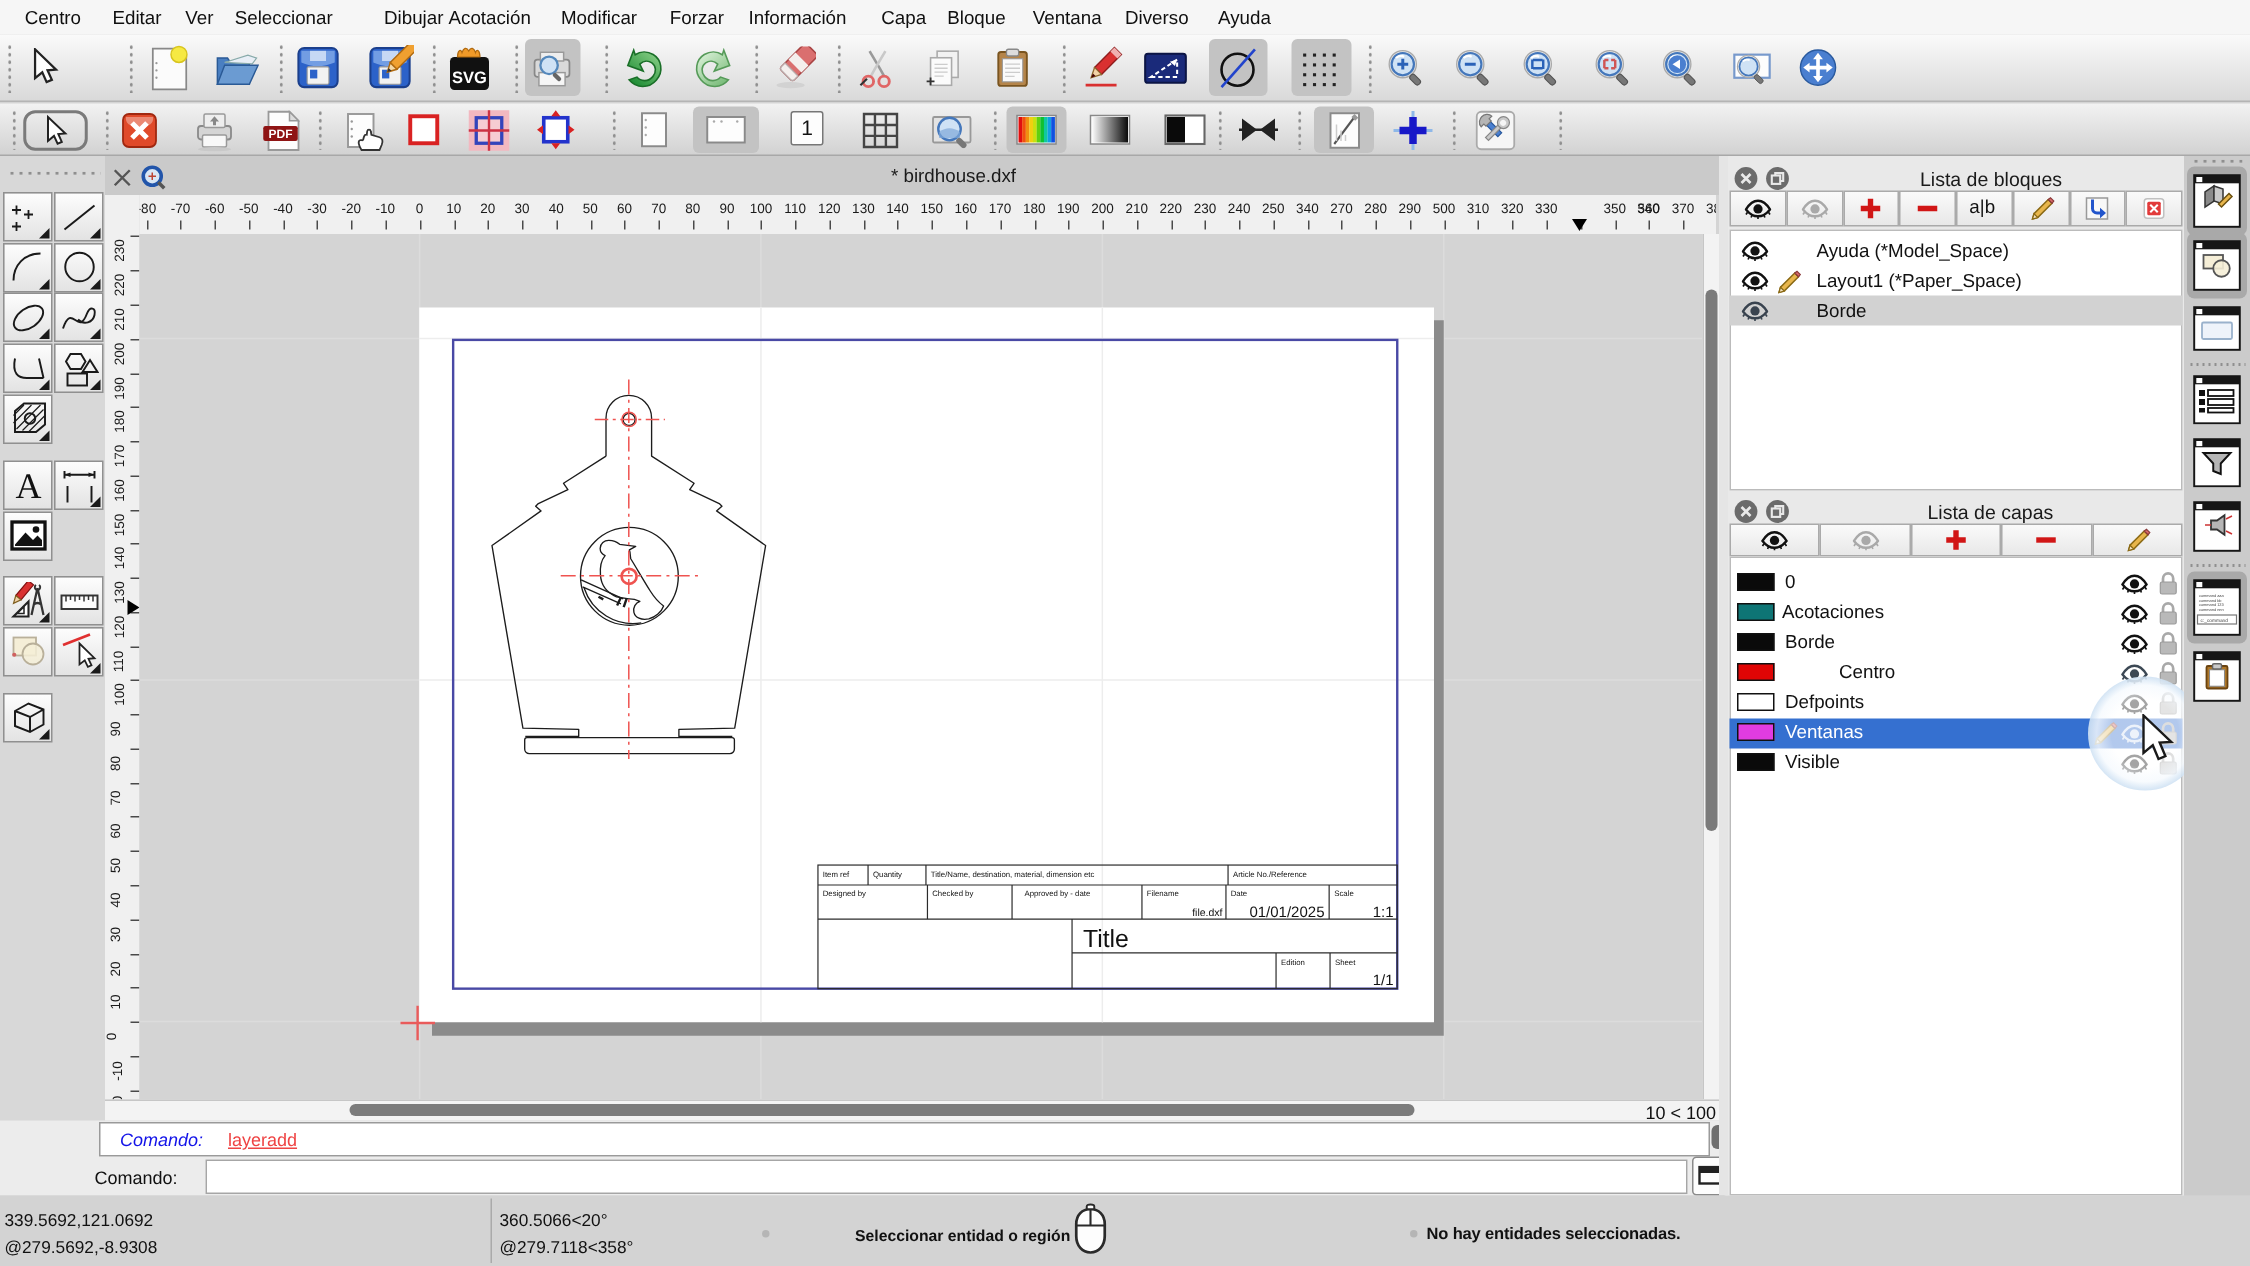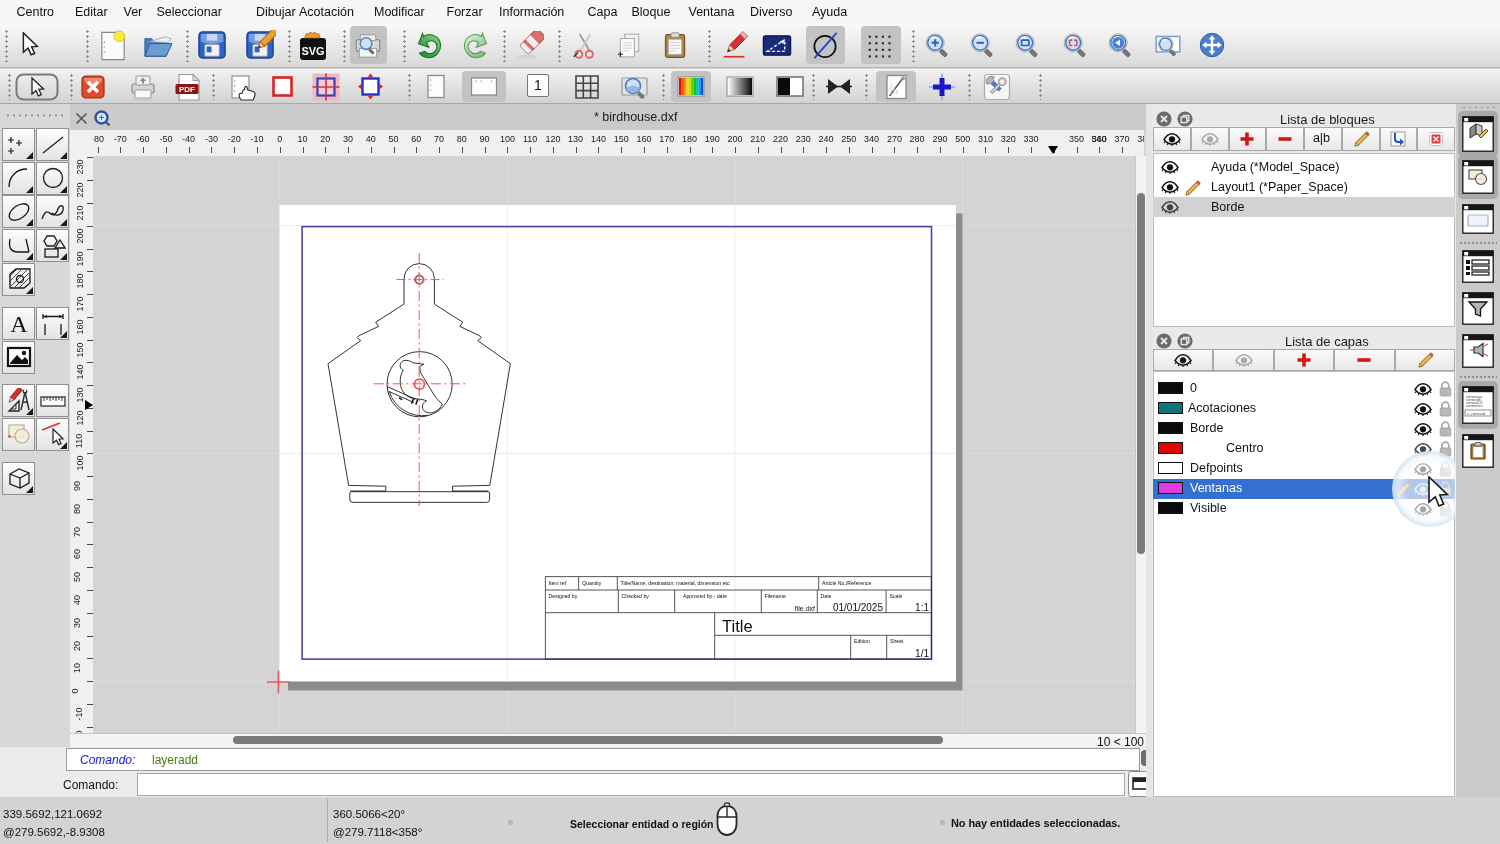--- a/index.html
+++ b/index.html
@@ -788,21 +788,21 @@
     <div id="vthumb" style="top:37px;height:361px;"></div>
   </div>
 <div id="hscrollrow">
     <div id="hthumb" style="left:163px;width:710px;"></div>
   <div style="position:absolute;right:8px;top:1px;font-size:12px;color:#111;">10 &lt; 100</div>
 </div>
 
 <div id="cmddock">
   <div id="cmdhist">
       <span style="position:absolute;left:13px;top:4px;color:#1313e8;font-style:italic;">Comando:</span>
-      <span style="position:absolute;left:85px;top:4px;color:#4d7c0f;">layeradd</span>
+      <span style="position:absolute;left:85px;top:4px;color:#ef4444;text-decoration:underline;">layeradd</span>
     </div>
   <div style="position:absolute;left:1141px;top:3px;width:9px;height:16px;background:#6f6f6f;border-radius:4px;"></div>
   <span style="position:absolute;left:63px;top:31px;font-size:12px;color:#111;">Comando:</span>
   <div id="cmdinput"></div>
   <div style="position:absolute;left:1128px;top:24px;width:24px;height:26px;background:#fdfdfd;border:1px solid #8a8a8a;border-radius:3px;">
     <svg width="16" height="14" style="position:absolute;left:3px;top:5px" viewBox="0 0 16 14">
         <rect x="1" y="1" width="14" height="11" fill="#fff" stroke="#222" stroke-width="1.6"></rect>
         <rect x="1" y="1" width="14" height="4" fill="#222"></rect>
       </svg>
   </div>

